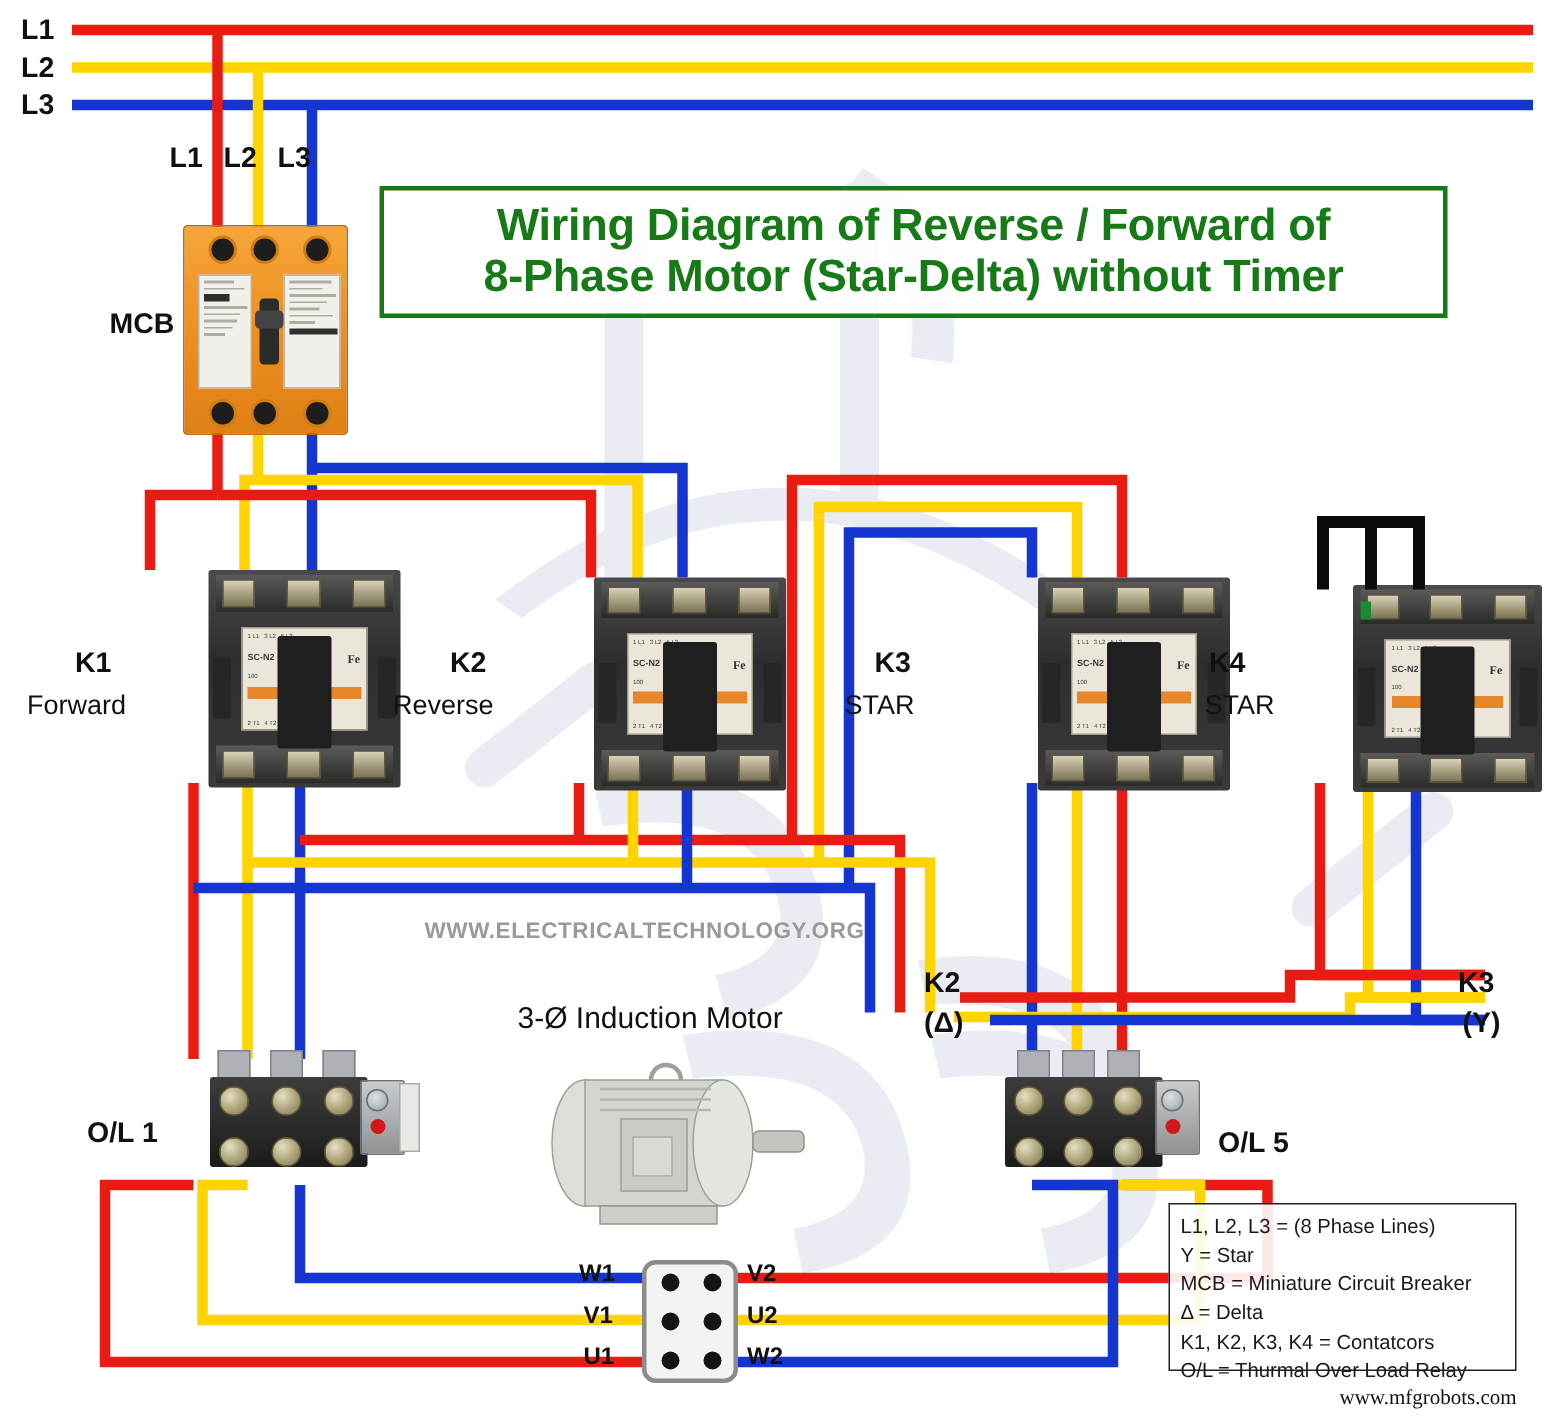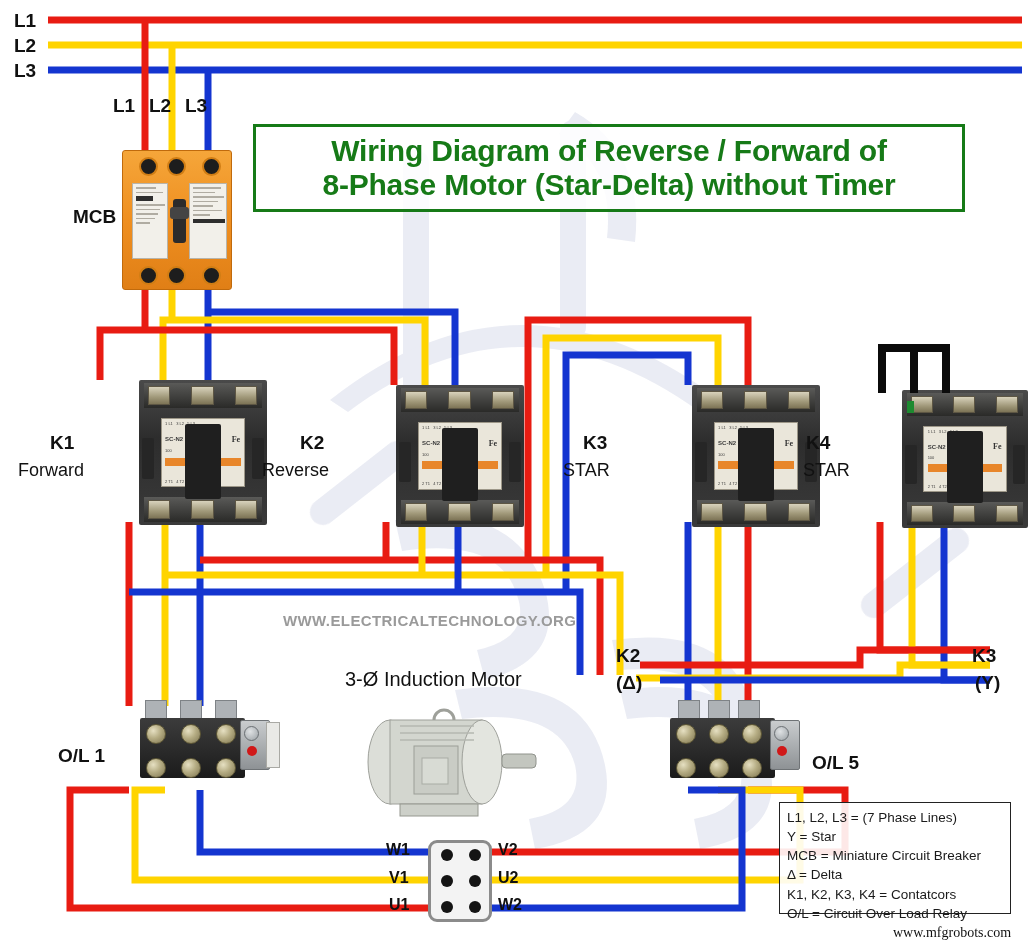--- a/index.html
+++ b/index.html
@@ -590,24 +590,24 @@
   <div class="txt lbl-dev" style="left:616px; top:672px;">(Δ)</div>
   <div class="txt lbl-dev" style="left:972px; top:645px;">K3</div>
   <div class="txt lbl-dev" style="left:975px; top:672px;">(Y)</div>
 
   <div id="title-box">
     <div class="tline">Wiring Diagram of Reverse / Forward of</div>
     <div class="tline">8-Phase Motor (Star-Delta) without Timer</div>
   </div>
 
   <div id="legend-box">
-    <div class="lg">L1, L2, L3 =  (7 Phase Lines)</div>
+    <div class="lg">L1, L2, L3 =  (8 Phase Lines)</div>
     <div class="lg">Y = Star</div>
     <div class="lg">MCB = Miniature Circuit Breaker</div>
     <div class="lg">Δ = Delta</div>
     <div class="lg">K1, K2, K3, K4  = Contatcors</div>
-    <div class="lg">O/L = Circuit Over Load Relay</div>
+    <div class="lg">O/L = Thurmal Over Load Relay</div>
   </div>
 
   <div id="watermark-text">WWW.ELECTRICALTECHNOLOGY.ORG</div>
   <div id="site-url">www.mfgrobots.com</div>
 
 </div>
 
 </body></html>

